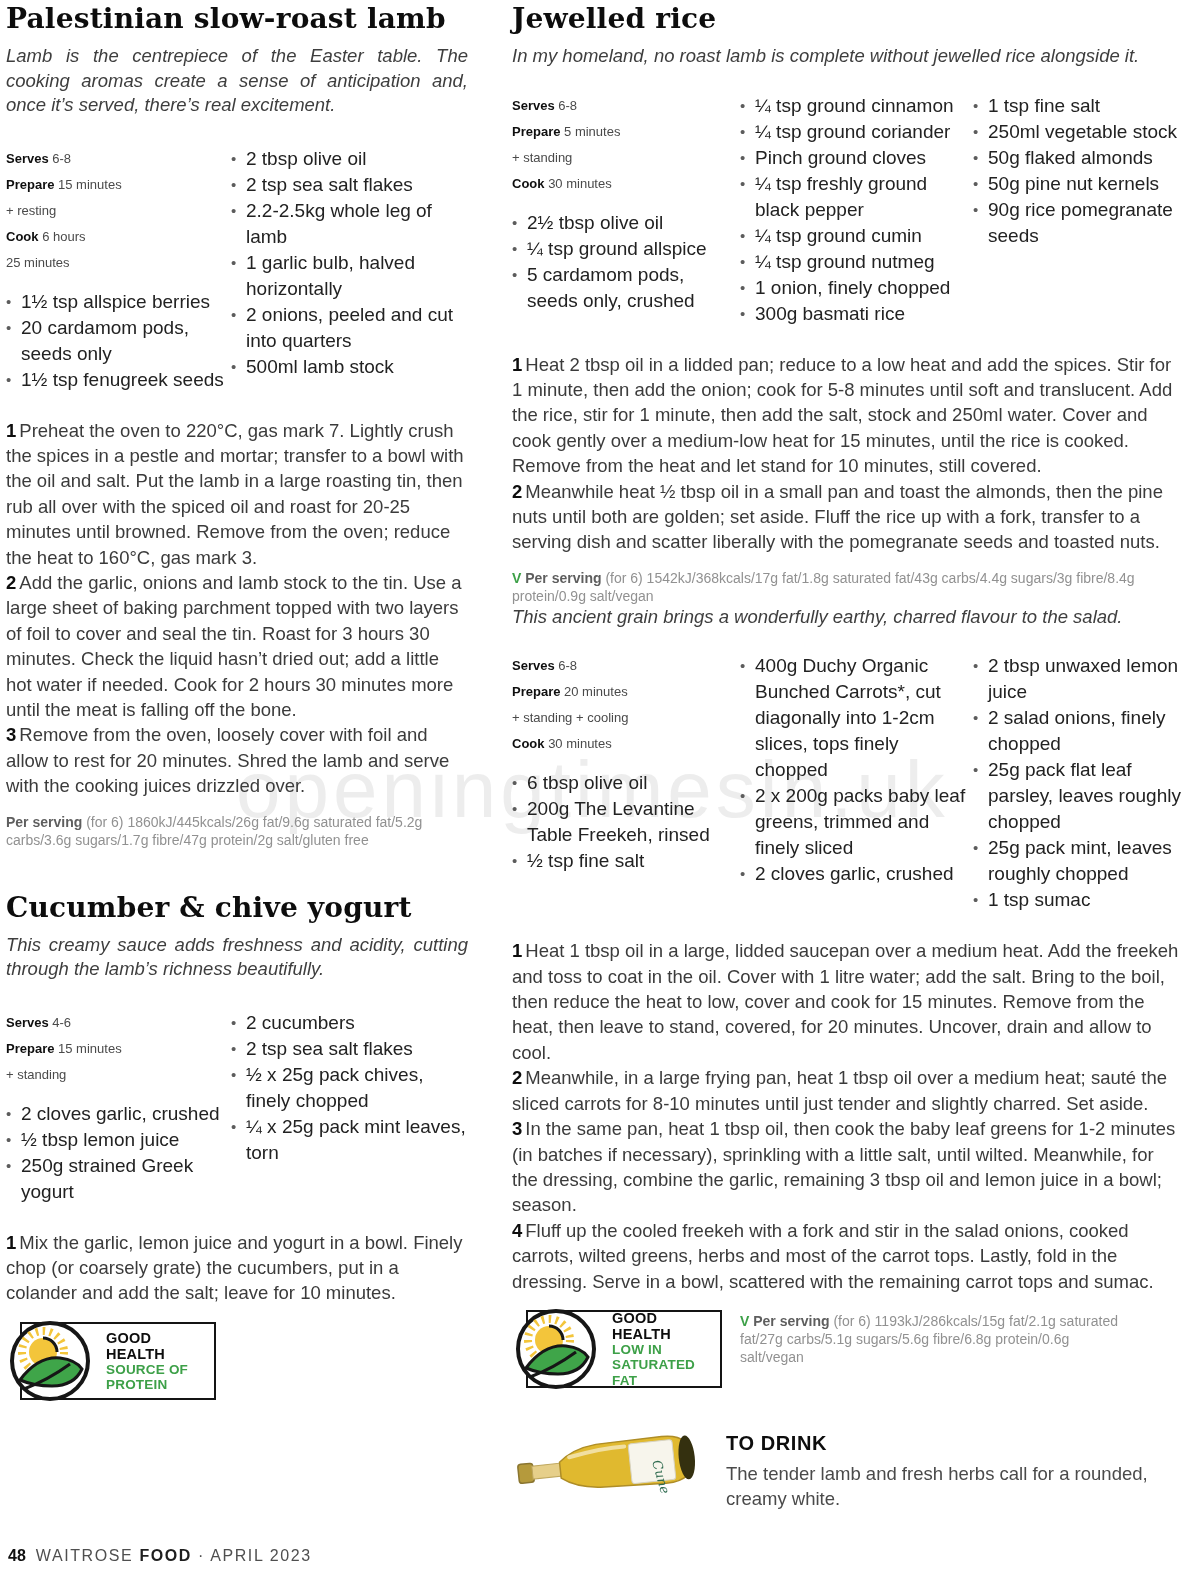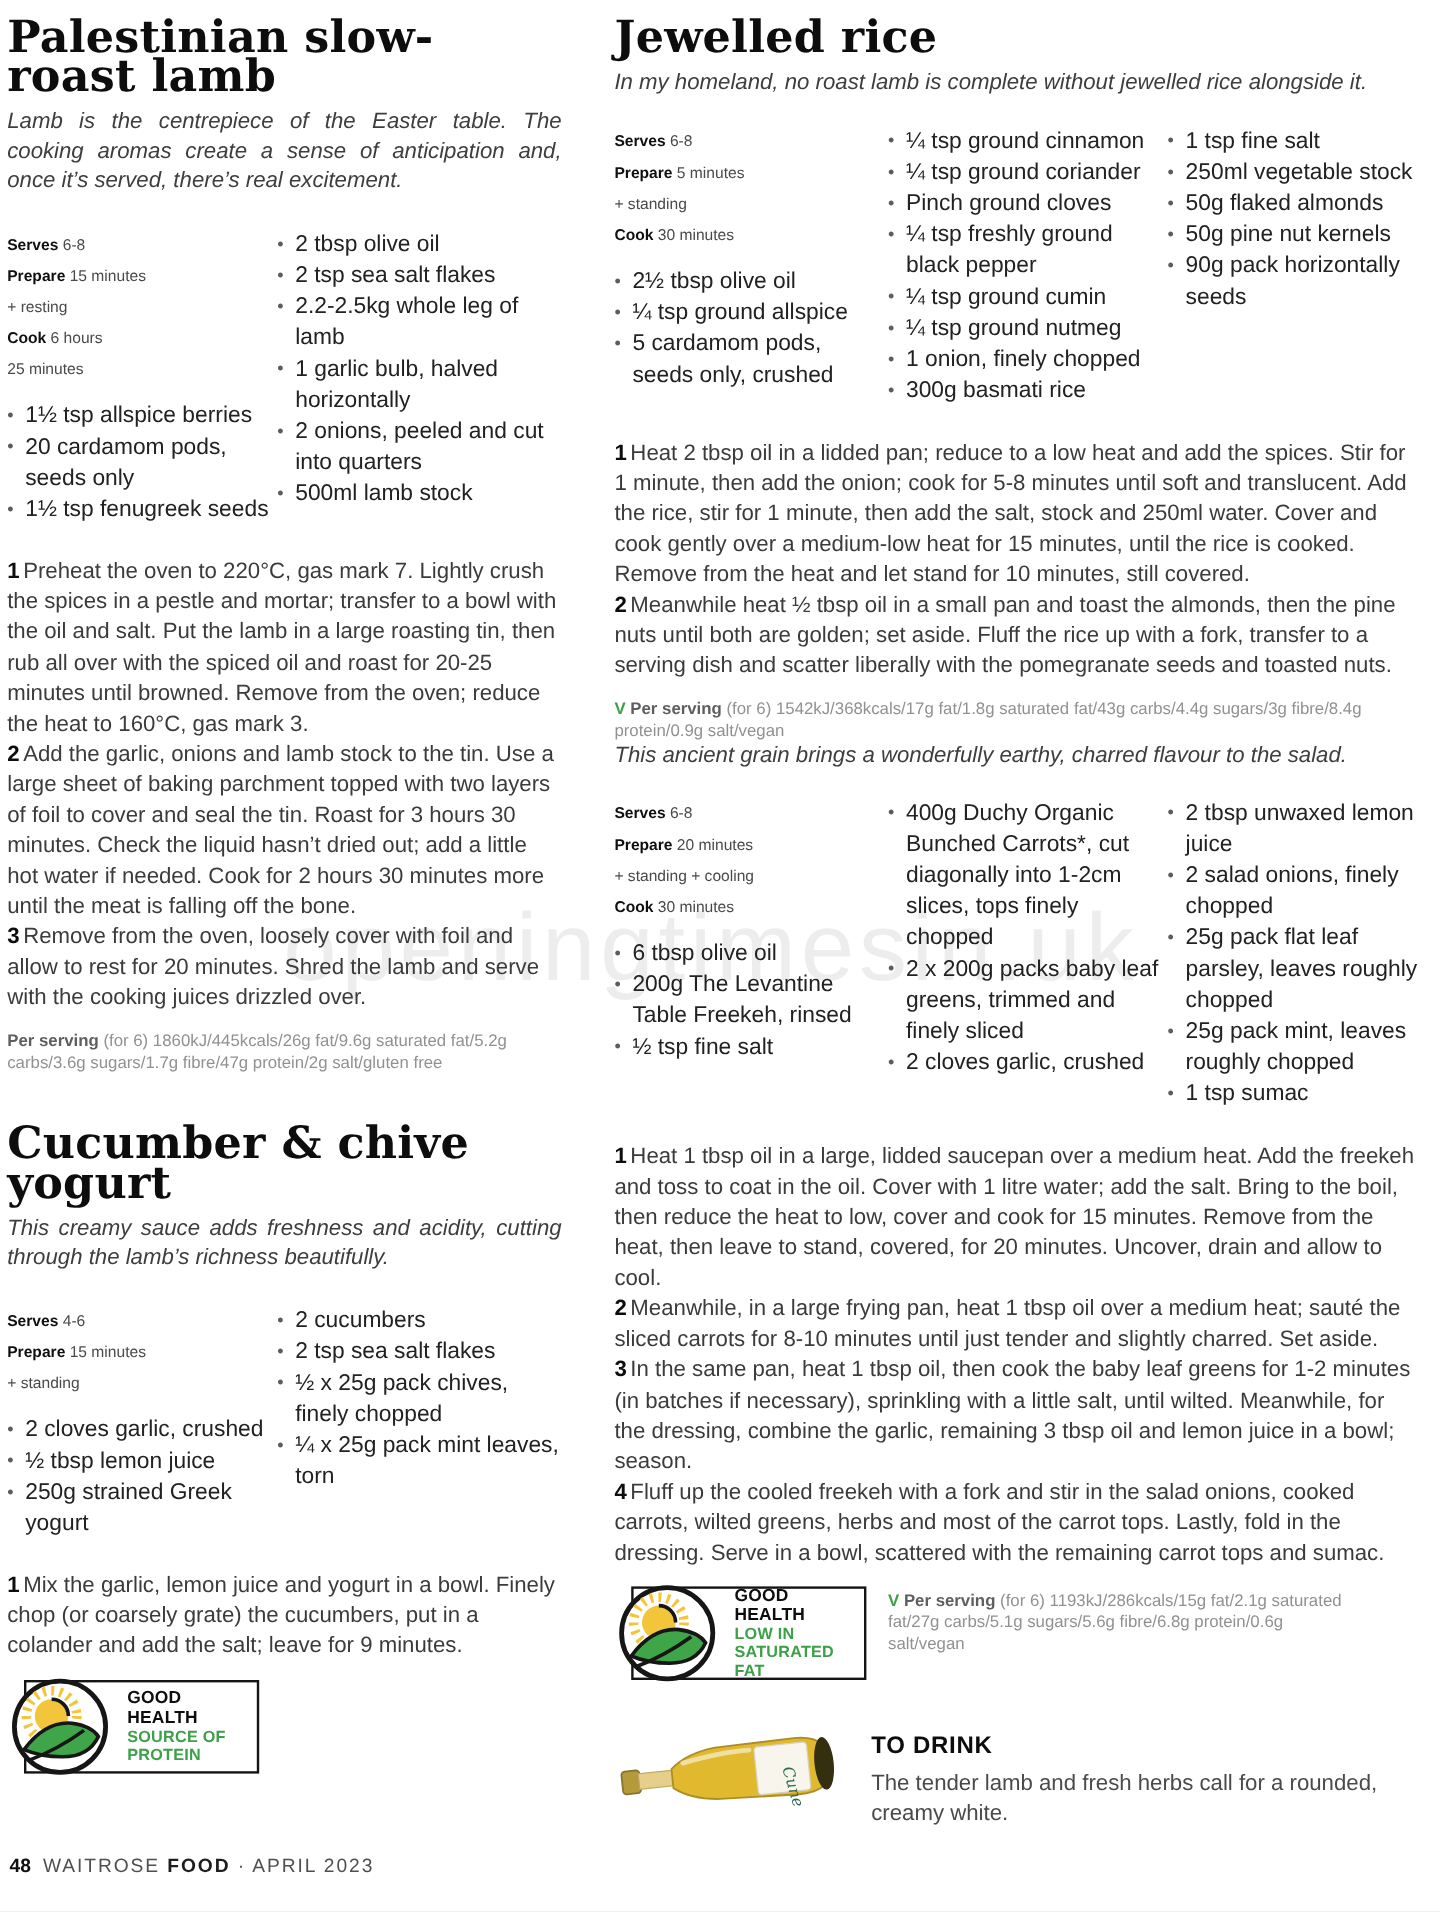--- a/index.html
+++ b/index.html
@@ -3,22 +3,22 @@
 <meta charset="utf-8">
 <style>
   *{box-sizing:border-box}
   html,body{margin:0;padding:0;background:#e8e8e8}
   .pg{position:relative;width:1200px;height:1593px;background:#fff;overflow:hidden;
       font-family:"Liberation Sans","DejaVu Sans",sans-serif;color:#333}
   .wm{position:absolute;left:236px;top:744px;font-size:80px;letter-spacing:4px;
       color:rgba(50,50,50,.09);white-space:nowrap;z-index:0;font-weight:400}
   .colL{position:absolute;left:6px;top:2px;width:462px;z-index:1}
   .colR{position:absolute;left:512px;top:2px;width:670px;z-index:1}
-  .rt{font-family:"DejaVu Serif","Liberation Serif",serif;font-size:37px;line-height:33px;
-      font-weight:700;color:#0d0d0d;margin:12px 0 9px;letter-spacing:.2px}
+  .rt{font-family:"DejaVu Serif","Liberation Serif",serif;font-size:28px;line-height:33px;
+      font-weight:700;color:#0d0d0d;margin:0 0 9px;letter-spacing:.2px}
   .sec2{margin-top:42px}
   .intro{font-size:18.5px;line-height:24.5px;font-style:italic;color:#3e3e3e;margin:0;text-align:justify}
   .intro.one{text-align:left}
   .grid{display:flex;margin-top:28px}
   .colR .grid{margin-top:24px}
   .colL .grid > div:nth-child(1){width:225px;flex:0 0 auto}
   .colL .grid > div:nth-child(2){width:237px;flex:0 0 auto}
   .colR .grid > div:nth-child(1){width:228px;flex:0 0 auto}
   .colR .grid > div:nth-child(2){width:233px;flex:0 0 auto}
   .colR .grid > div:nth-child(3){width:209px;flex:0 0 auto}
@@ -118,21 +118,21 @@
           <ul class="ing noMeta">
             <li>2 cucumbers</li>
             <li>2 tsp sea salt flakes</li>
             <li>½ x 25g pack chives, finely chopped</li>
             <li>¼ x 25g pack mint leaves, torn</li>
           </ul>
         </div>
       </div>
 
       <div class="method">
-        <p><span class="n">1</span><span>Mix the garlic, lemon juice and yogurt in a bowl. Finely chop (or coarsely grate) the cucumbers, put in a colander and add the salt; leave for 9 minutes.</span></p>
+        <p><span class="n">1</span><span>Mix the garlic, lemon juice and yogurt in a bowl. Finely chop (or coarsely grate) the cucumbers, put in a colander and add the salt; leave for 10 minutes.</span></p>
       </div>
 
       <div class="badgerow">
         <div class="badge">
           <svg width="84" height="84" viewBox="0 0 84 84">
             <circle cx="42" cy="42" r="38" fill="#ffffff" stroke="#161616" stroke-width="4"></circle>
             <circle cx="35" cy="33" r="21" fill="none" stroke="#f3c53b" stroke-width="8" stroke-dasharray="2.5 4.5"></circle>
             <circle cx="35" cy="33" r="14" fill="#f3c53b"></circle>
             <path d="M35 19 a14 14 0 0 1 14 14" fill="none" stroke="#161616" stroke-width="3"></path>
             <path d="M12 61 Q30 37 52 39 Q68 41 74 50 Q66 67 44 67 Q26 67 12 61 Z" fill="#3fa549" stroke="#161616" stroke-width="3"></path>
@@ -178,21 +178,21 @@
             <li>1 onion, finely chopped</li>
             <li>300g basmati rice</li>
           </ul>
         </div>
         <div>
           <ul class="ing noMeta">
             <li>1 tsp fine salt</li>
             <li>250ml vegetable stock</li>
             <li>50g flaked almonds</li>
             <li>50g pine nut kernels</li>
-            <li>90g pack horizontally seeds</li>
+            <li>90g rice pomegranate seeds</li>
           </ul>
         </div>
       </div>
 
       <div class="method">
         <p><span class="n">1</span><span>Heat 2 tbsp oil in a lidded pan; reduce to a low heat and add the spices. Stir for 1 minute, then add the onion; cook for 5-8 minutes until soft and translucent. Add the rice, stir for 1 minute, then add the salt, stock and 250ml water. Cover and cook gently over a medium-low heat for 15 minutes, until the rice is cooked. Remove from the heat and let stand for 10 minutes, still covered.</span></p>
         <p><span class="n">2</span><span>Meanwhile heat ½ tbsp oil in a small pan and toast the almonds, then the pine nuts until both are golden; set aside. Fluff the rice up with a fork, transfer to a serving dish and scatter liberally with the pomegranate seeds and toasted nuts.</span></p>
       </div>
 
       <p class="nut"><span class="vgr">V</span> <b>Per serving</b> <span>(for 6) 1542kJ/368kcals/17g fat/1.8g saturated fat/43g carbs/4.4g sugars/3g fibre/8.4g protein/0.9g salt/vegan</span></p>

